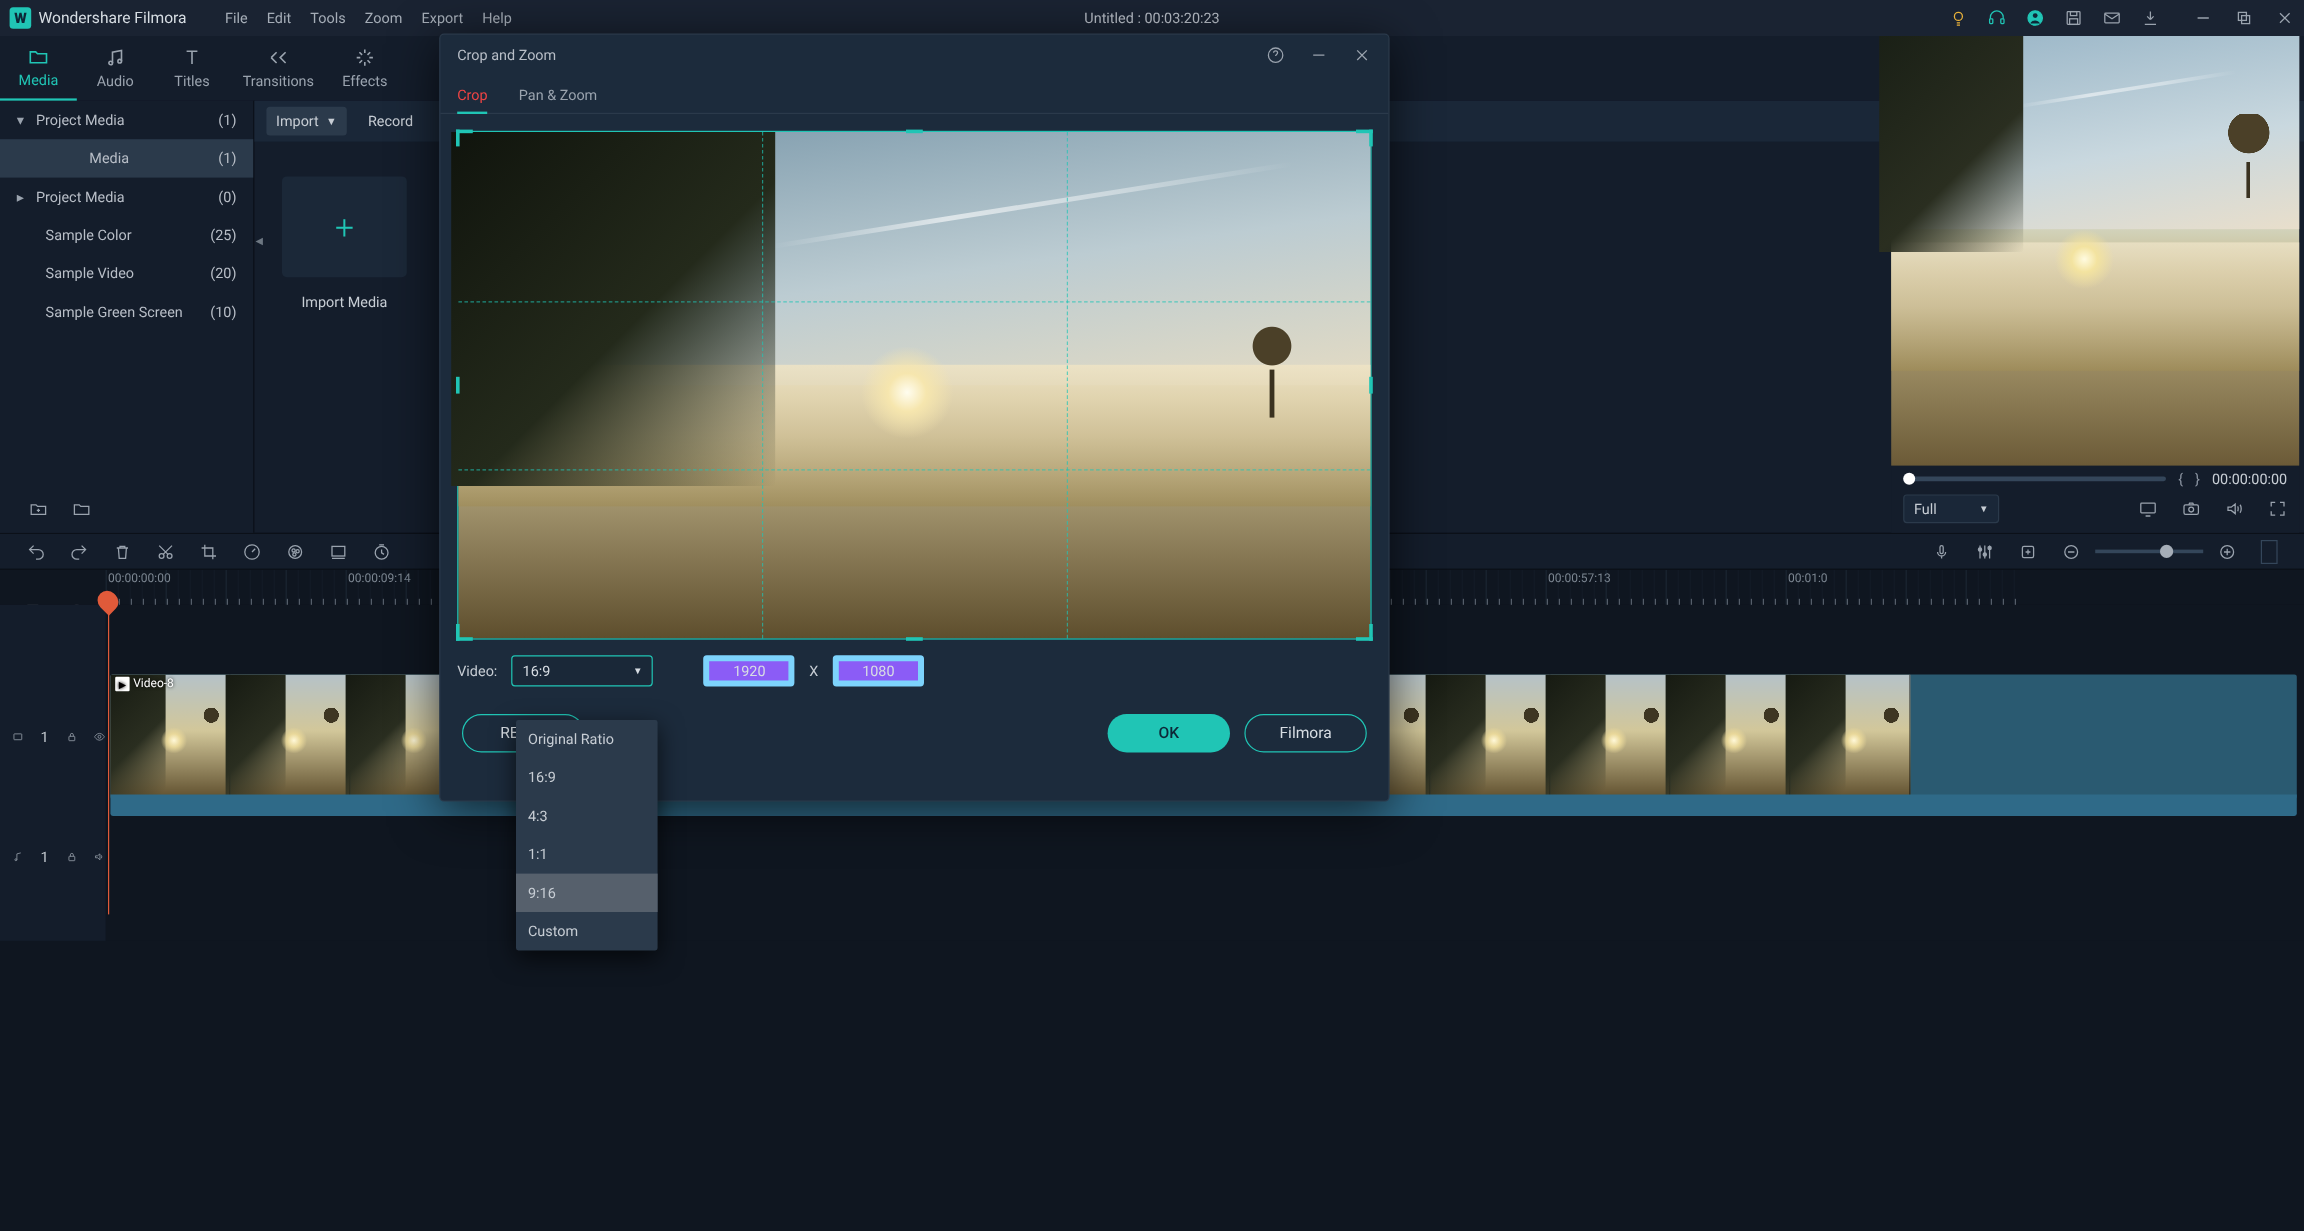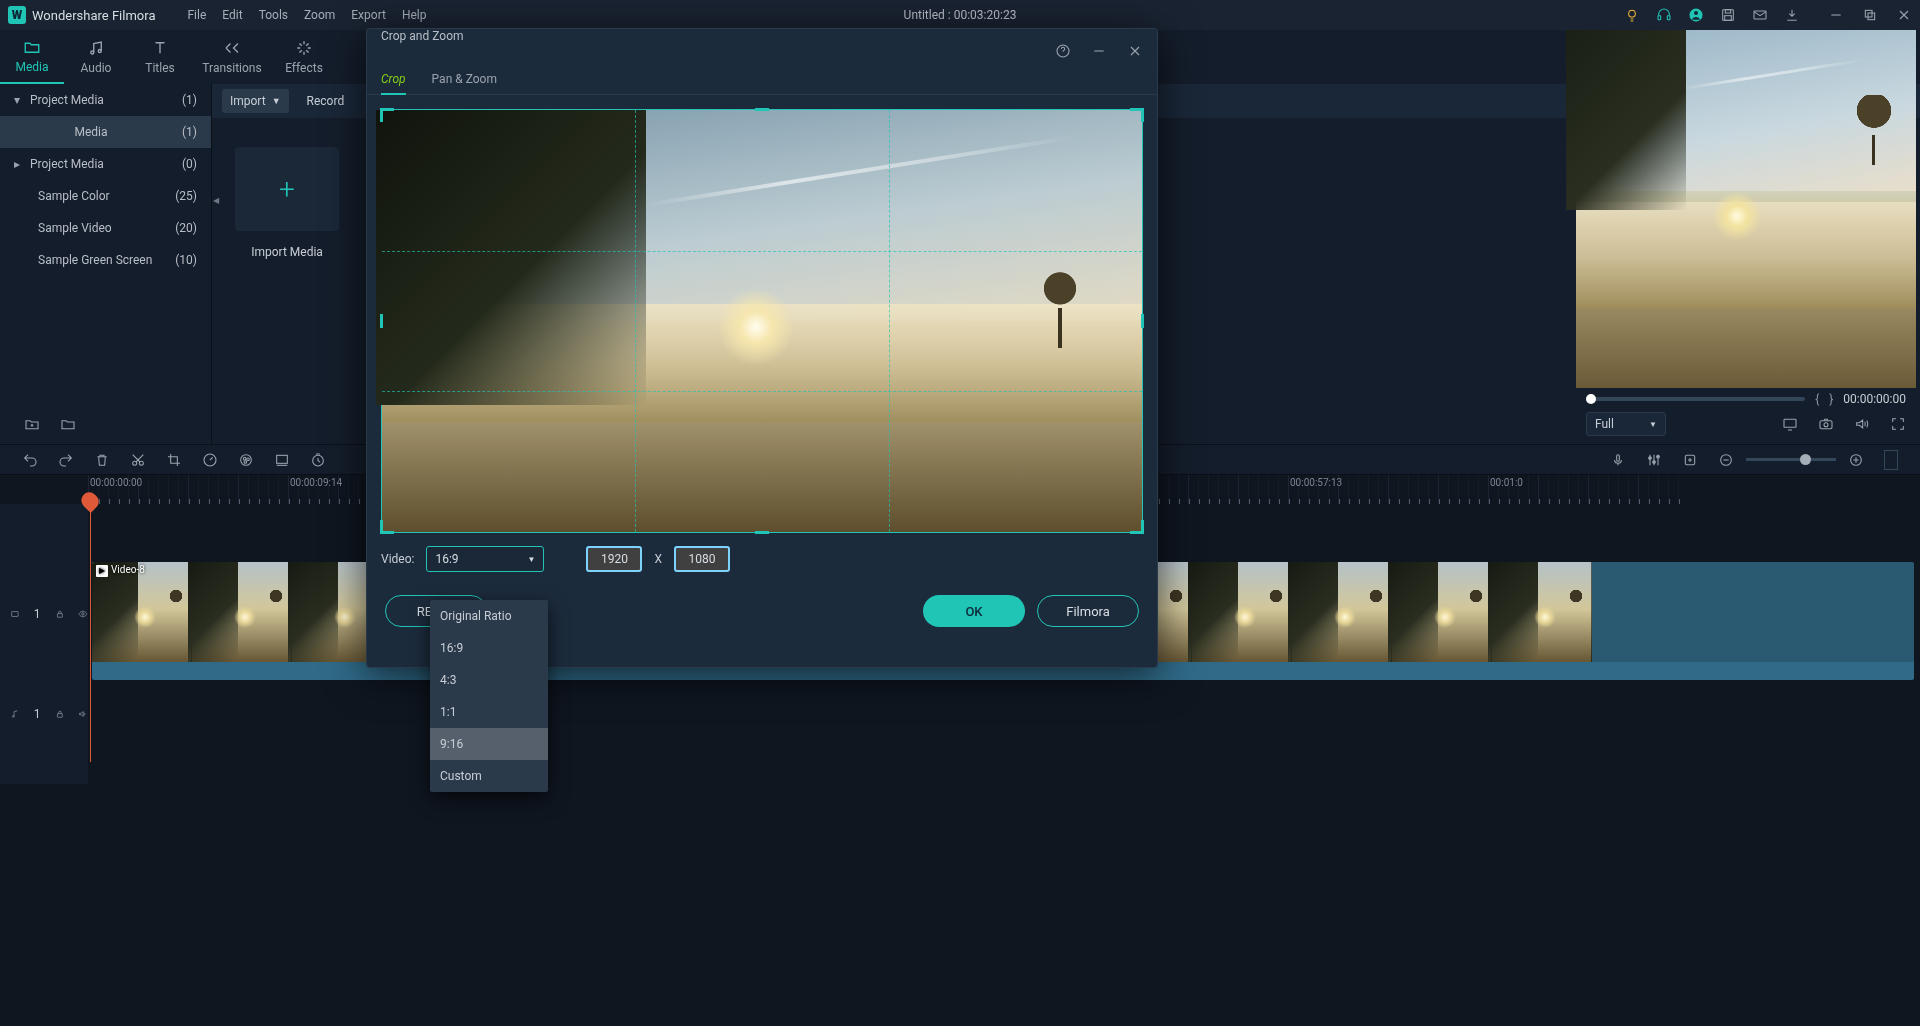--- a/index.html
+++ b/index.html
@@ -68,25 +68,25 @@
   .tl-row-icons { position:absolute; left:0; width:88px; height:100%; display:flex; align-items:center; gap:14px; padding-left:10px; }
   .tl-clip { position:absolute; left:92px; right:6px; top:8px; bottom:8px; background:#2a5a71; border-radius:2px; overflow:hidden; display:flex;}
   .tl-clip .th { flex:0 0 100px; background:linear-gradient(180deg,#b5c2c8 0%,#d2c79a 45%,#5e4e2d 100%); border-right:1px solid #0008; position:relative;}
   .tl-clip .th .mini-tree{position:absolute;left:-4px;top:0;width:50px;height:100%;background:linear-gradient(135deg,#161a12 0%,#2a2e20 55%,transparent 95%);}
   .tl-clip .th .mini-sun{position:absolute;left:42%;top:42%;width:22px;height:22px;background:radial-gradient(circle,#fff8d8 0,#e9d89a 35%,transparent 70%);}
   .tl-clip .th .mini-t2{position:absolute;right:8px;top:28px;width:14px;height:20px;background:radial-gradient(circle at 50% 30%,#3e3622 0,#3e3622 40%,transparent 41%);}
   .tl-clip-label { position:absolute; left:96px; top:10px; color:#fff; font-size:10px; text-shadow:0 0 3px #000;}
   .tl-clip-label .pico{display:inline-flex;width:12px;height:12px;background:#fff;color:#000;font-size:8px;align-items:center;justify-content:center;margin-right:3px;border-radius:1px;}
   
   .modal { position:absolute; left:366px; top:28px; width:792px; height:640px; background:#1c2b3c; border-radius:4px; box-shadow:0 8px 40px #000a; display:flex; flex-direction:column; border:1px solid #2b3a4b;}
-  .modal-title { height:34px; display:flex; align-items:flex-start; padding:0 14px; color:#b8bec7;flex-direction:column;}
+  .modal-title { height:34px; display:flex; align-items:center; padding:0 14px; color:#b8bec7;}
   .modal-title .mr { margin-left:auto; display:flex; gap:20px;}
   .modal-tabs { height:32px; display:flex; gap:26px; padding:0 14px; border-bottom:1px solid #2b3a4b;}
   .modal-tab { display:flex; align-items:center; color:#9aa3ae; position:relative; cursor:pointer;}
-  .modal-tab.active { color:#84cc16;font-style:italic;}
+  .modal-tab.active { color:#ef4444;}
   .modal-tab.active::after{content:"";position:absolute;left:0;right:0;bottom:-1px;height:2px;background:#20c5b5;}
   .crop-area { margin:14px 14px 6px 14px; height:424px; border:1px solid #20c5b5; position:relative; background:linear-gradient(180deg,#8da3b0 0%,#c7cfcf 38%,#d7caa0 52%,#5e4e2d 100%);}
   .crop-area .sky2{position:absolute;inset:0 0 50% 0;background:linear-gradient(172deg,#7a98aa 0%,#bcccd2 55%,#e4dbc3 100%);}
   .crop-area .streak2{position:absolute;left:34%;top:14%;width:58%;height:4px;background:linear-gradient(90deg,transparent,#fff9,#fff6,transparent);transform:rotate(-9deg);}
   .crop-area .treeL2{position:absolute;left:-6px;top:0;width:270px;height:70%;background:linear-gradient(135deg,#10140d 0%,#242a1b 55%,transparent 100%);}
   .crop-area .fog2{position:absolute;left:0;right:0;top:46%;height:28%;background:linear-gradient(180deg,#efe4c5dd,#d3c49bcc,#a08d58aa);}
   .crop-area .sun2{position:absolute;left:44%;top:42%;width:80px;height:80px;background:radial-gradient(circle,#fffdef 0,#f6e6ae 28%,transparent 68%);}
   .crop-area .tree2{position:absolute;right:50px;top:160px;width:60px;height:70px;}
   .crop-area .tree2 .cr{width:56px;height:46px;background:radial-gradient(circle at 50% 40%,#4b4028 0,#4b4028 40%,transparent 42%);}
   .crop-area .tree2 .tr{position:absolute;left:26px;top:38px;width:4px;height:40px;background:#3a3220;}
@@ -100,21 +100,21 @@
   .ch-c-br{right:-2px;bottom:-2px;border-right:3px solid #20c5b5;border-bottom:3px solid #20c5b5;}
   .ch-mid-t{left:50%;top:-2px;transform:translateX(-50%);width:14px;border-top:3px solid #20c5b5;}
   .ch-mid-b{left:50%;bottom:-2px;transform:translateX(-50%);width:14px;border-bottom:3px solid #20c5b5;}
   .ch-mid-l{top:50%;left:-2px;transform:translateY(-50%);height:14px;border-left:3px solid #20c5b5;}
   .ch-mid-r{top:50%;right:-2px;transform:translateY(-50%);height:14px;border-right:3px solid #20c5b5;}
   .modal-play { height:32px; display:flex; align-items:center; gap:16px; padding:0 14px;}
   .play-scrub { flex:1; height:4px; background:#34465a; border-radius:2px; position:relative;}
   .play-scrub .dot { position:absolute; left:0; top:-3px; width:10px; height:10px; background:#e6e9ec; border-radius:5px;}
   .modal-ratio { height:40px; display:flex; align-items:center; gap:12px; padding:0 14px;}
   .ratio-select { width:118px; height:26px; border:1px solid #20c5b5; background:#1a2838; border-radius:3px; display:flex; align-items:center; justify-content:space-between; padding:0 8px; color:#d7dde3;}
-  .dim-input { width:56px; height:26px; background:#404040; border:2px solid #7dd3fc; border-radius:3px; display:flex; align-items:center; justify-content:center; color:#d7dde3;}
+  .dim-input { width:76px; height:26px; background:#8b5cf6; border:5px solid #7dd3fc; border-radius:3px; display:flex; align-items:center; justify-content:center; color:#d7dde3;}
   .modal-foot { height:64px; display:flex; align-items:center; padding:0 18px; gap:12px;}
   .pill { height:32px; border-radius:16px; display:flex; align-items:center; justify-content:center; padding:0 20px; cursor:pointer; font-size:13px;}
   .pill.reset { border:1px solid #20c5b5; color:#d7dde3; width:102px;}
   .pill.ok { background:#20c5b5; color:#0d2838; width:102px; font-weight:500;}
   .pill.cancel { border:1px solid #20c5b5; color:#d7dde3; width:102px;}
   .dropdown-panel { position:absolute; left:430px; top:600px; width:118px; background:#2b3a4b; border-radius:2px; box-shadow:0 6px 20px #000a; z-index:50;}
   .dd-item { height:32px; display:flex; align-items:center; padding:0 10px; color:#c7cdd4; cursor:pointer;}
   .dd-item.hover { background:#56606c;}
   svg{display:block;}
   .ico-s{width:16px;height:16px;stroke:#9aa3ae;fill:none;stroke-width:1.6;}

